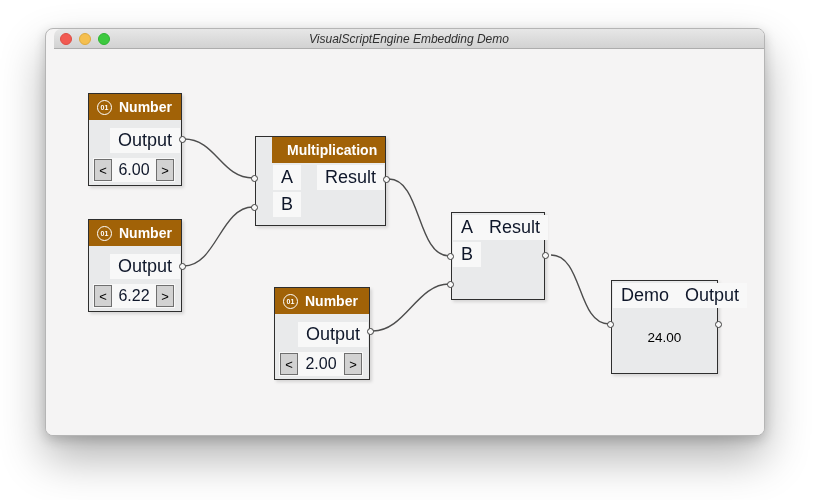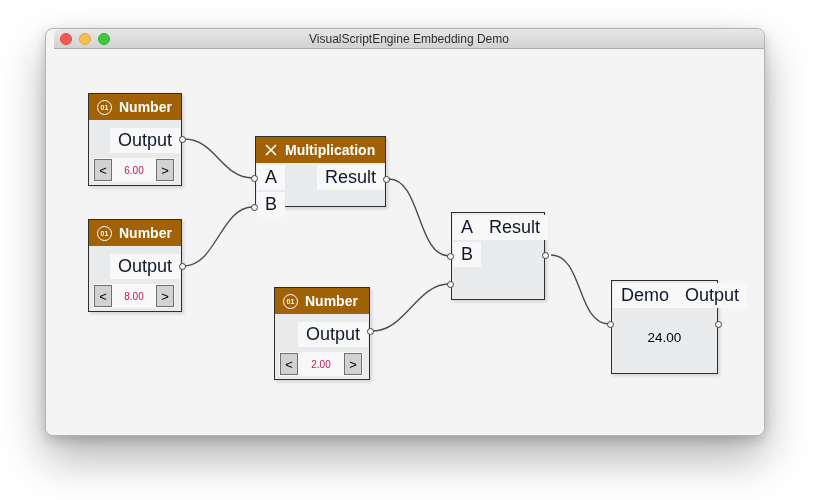--- a/index.html
+++ b/index.html
@@ -10,21 +10,21 @@
   .window {
     position:absolute; left:45px; top:28px; width:720px; height:408px;
     border-radius:8px; background:#f5f4f4; border:1px solid #b5b5b5;
     box-shadow: 0 22px 45px rgba(0,0,0,0.30), 0 4px 12px rgba(0,0,0,0.18);
   }
   .titlebar {
     position:absolute; left:8px; top:0; right:0; height:20px;
     background:linear-gradient(#e7e7e7, #d2d2d2);
     border-bottom:1px solid #adadad;
     border-radius:7px 7px 0 0;
-    display:flex; align-items:center; justify-content:center;
+    display:flex; align-items:center; justify-content:center;font-style:italic;
   }
   .window-title { font-size:12px; color:#2f2f2f; }
   .traffic { position:absolute; left:6px; top:4px; display:flex; gap:7px; }
   .light { width:12px; height:12px; border-radius:50%; }
   .light.red    { background:#f25a52; border:0.5px solid #dd4d45; }
   .light.yellow { background:#f5bf4f; border:0.5px solid #deaa3e; }
   .light.green  { background:#3dc93f; border:0.5px solid #2fb434; }
 
   
   .canvas { position:absolute; left:0; top:20px; right:0; bottom:0;
@@ -59,21 +59,21 @@
   .value-box {
     position:absolute; left:4px; right:6px; bottom:3px; height:24px;
     background:#f8f8f8; display:flex; align-items:center;
     justify-content:space-between; padding:1px;
   }
   .stepper {
     width:18px; height:22px; background:#d2d2d2; border:1px solid #6f6f6f;
     font-family:"Liberation Sans", sans-serif; font-size:13px; color:#000;
     display:flex; align-items:center; justify-content:center; line-height:1;
   }
-  .value { font-size:10px; color:#be185d; }
+  .value { font-size:16px; color:#0f172a; }
   .viewer-value { margin-top:22px; text-align:center; font-size:13.5px; color:#000; }
 
   .port {
     position:absolute; width:7px; height:7px; border-radius:50%;
     background:#f8f8f8; border:1px solid #3f3f3f;
   }
   .port.in  { left:-5px; }
   .port.out { right:-5px; }
 </style>
 </head>
@@ -122,27 +122,27 @@
         <span class="num-badge">
             <i>01</i>
           </span>
         <span>Number</span>
       </div>
       <div class="out-row">
         <span class="slot">Output</span>
       </div>
       <div class="value-box">
         <button class="stepper">&lt;</button>
-        <span class="value">8.00</span>
+        <span class="value">6.22</span>
         <button class="stepper">&gt;</button>
       </div>
       <span class="port out" style="top:43px;"></span>
     </div>
 
-    <div class="node" style="left:209px; top:87px; width:131px; height:71px;">
+    <div class="node" style="left:209px; top:87px; width:131px; height:90px;padding-left:16px;">
       <div class="node-header">
         <svg class="hdr-svg" width="14" height="14" viewBox="0 0 14 14">
           <line x1="2" y1="2" x2="12" y2="12" stroke="#fff" stroke-width="1.6"></line>
           <line x1="12" y1="2" x2="2" y2="12" stroke="#fff" stroke-width="1.6"></line>
         </svg>
         <span>Multiplication</span>
       </div>
       <div class="io-row">
         <span class="slot">A</span>
         <span class="slot">Result</span>

